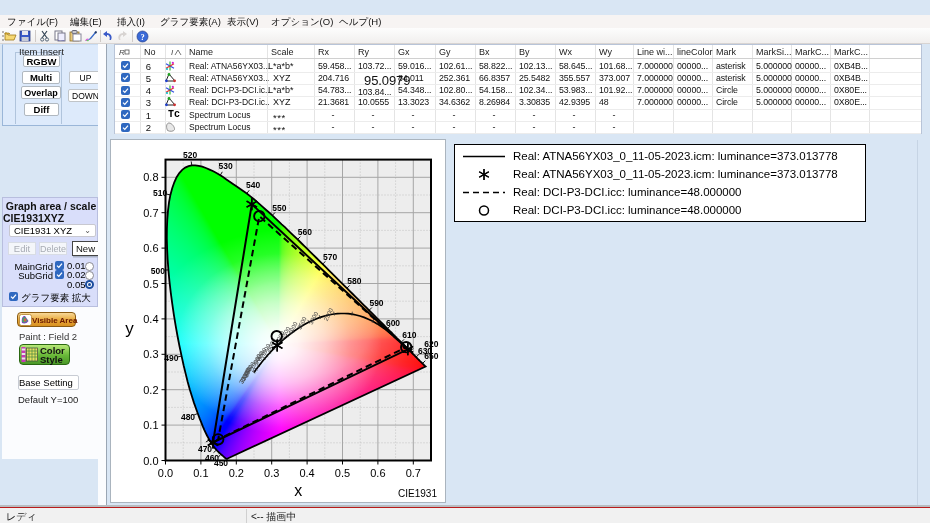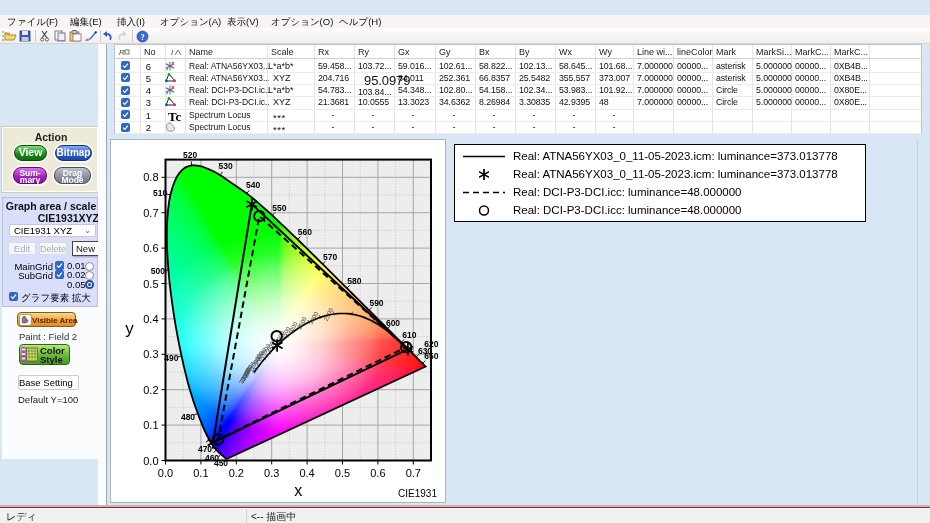--- a/index.html
+++ b/index.html
@@ -5,21 +5,21 @@
 html,body{width:930px;height:523px;overflow:hidden;font-family:"Liberation Sans",sans-serif;background:#d9e6f4}
 .abs{position:absolute}
 </style></head>
 <body>
 <div class="abs" style="left:0;top:0;width:930px;height:523px;background:#d9e6f4">
 
 <div class="abs" style="left:0;top:15px;width:930px;height:13px;background:#f7f4f3">
       <div class="abs" style="left:7px;top:1px;font-size:9.5px;color:#111;white-space:nowrap">ファイル(F)</div>
       <div class="abs" style="left:70px;top:1px;font-size:9.5px;color:#111;white-space:nowrap">編集(E)</div>
       <div class="abs" style="left:117px;top:1px;font-size:9.5px;color:#111;white-space:nowrap">挿入(I)</div>
-      <div class="abs" style="left:160px;top:1px;font-size:9.5px;color:#111;white-space:nowrap">オプション(A)</div>
+      <div class="abs" style="left:160px;top:1px;font-size:9.5px;color:#111;white-space:nowrap">グラフ要素(A)</div>
       <div class="abs" style="left:227px;top:1px;font-size:9.5px;color:#111;white-space:nowrap">表示(V)</div>
       <div class="abs" style="left:271px;top:1px;font-size:9.5px;color:#111;white-space:nowrap">オプション(O)</div>
       <div class="abs" style="left:339px;top:1px;font-size:9.5px;color:#111;white-space:nowrap">ヘルプ(H)</div>
     </div>
     <div class="abs" style="left:0;top:28px;width:930px;height:16px;background:linear-gradient(#fdfdfd,#f1efee);border-bottom:1px solid #d8d4d2">
       <div class="abs" style="left:2px;top:3px;width:1px;height:10px;border-left:2px dotted #b8b4b2"></div>
 <svg class="abs" style="left:4px;top:2px" width="13" height="12" viewBox="0 0 13 12">
  <path d="M1 3 L1 10 L10 10 L12 5 L4 5 L3 3 Z" fill="#f6d873" stroke="#a07818" stroke-width="0.8"></path>
  <path d="M1 3 L5 3 L6 4 L1 4 Z" fill="#f0c040" stroke="#a07818" stroke-width="0.6"></path>
 </svg>
@@ -56,36 +56,35 @@
 </svg>
 <svg class="abs" style="left:116px;top:2px" width="13" height="12" viewBox="0 0 13 12">
  <path d="M3 10 C1 6 4 3 7 3 L7 1 L11 4 L7 7 L7 5 C5 5 3.5 7 4.5 10 Z" fill="#d8d4d2"></path>
 </svg>
 <div class="abs" style="left:132px;top:2px;width:1px;height:12px;background:#cfcac7"></div>
 <svg class="abs" style="left:136px;top:2px" width="13" height="13" viewBox="0 0 13 13">
  <circle cx="6.5" cy="6.5" r="5.5" fill="#3a6ad8" stroke="#28408a" stroke-width="0.7"></circle>
  <text x="6.5" y="9.5" font-size="8.5" font-weight="bold" fill="#fff" text-anchor="middle" font-family="Liberation Serif">?</text>
 </svg>
 </div>
+<div class="abs" style="left:2px;top:44px;width:104px;height:82px;background:#ddeafb;border:1px solid #9ab6d8;border-top:1px solid #c8dcf2">
+ <div class="abs" style="left:12px;top:7px;width:47px;height:72px;border:1px solid #b0c4dc;border-bottom:none"></div>
+ <div class="abs" style="left:16px;top:1px;font-size:9.5px;color:#222;white-space:nowrap">Item Insert</div>
+ <div class="abs" style="left:20px;top:10px;width:37px;height:12px;background:#fff;border:1px solid #b0b8c0;border-radius:2px;font-size:9.5px;font-weight:bold;text-align:center;line-height:11px">RGBW</div>
+ <div class="abs" style="left:19px;top:26px;width:38px;height:13px;background:#fff;border:1px solid #b0b8c0;border-radius:2px;font-size:9.5px;font-weight:bold;text-align:center;line-height:12px">Multi</div>
+ <div class="abs" style="left:18px;top:41px;width:40px;height:13px;background:#fff;border:1px solid #b0b8c0;border-radius:2px;font-size:9px;font-weight:bold;text-align:center;line-height:12px">Overlap</div>
+ <div class="abs" style="left:21px;top:58px;width:35px;height:13px;background:#fff;border:1px solid #b0b8c0;border-radius:2px;font-size:9.5px;font-weight:bold;text-align:center;line-height:12px">Diff</div>
+ <div class="abs" style="left:66px;top:26px;width:33px;height:13px;background:#fff;border:1px solid #c0c4c8;border-radius:2px;font-size:8.5px;text-align:center;line-height:12px">UP</div>
+ <div class="abs" style="left:65px;top:44px;width:35px;height:13px;background:#fff;border:1px solid #c0c4c8;border-radius:2px;font-size:8.5px;text-align:center;line-height:12px">DOWN</div>
+</div>
 
-<div class="abs" style="left:2px;top:127px;width:96px;height:65px;background:#eeeada;border:1px solid #fff;outline:1px solid #d0ccb8">
- <div class="abs" style="left:0;top:3px;width:96px;text-align:center;font-size:10.5px;font-weight:bold;color:#222">Action</div>
- <div class="abs" style="left:11px;top:17px;width:33px;height:16px;background:linear-gradient(#7ce07c,#18871a 60%,#0f6f12);border:1.5px solid #0a4d0c;border-radius:8px;box-shadow:0 0 0 1.5px rgba(255,255,255,0.95);color:#fff;font-weight:bold;font-size:10.5px;text-align:center;line-height:13.5px">View</div>
- <div class="abs" style="left:52px;top:17px;width:37px;height:16px;background:linear-gradient(#86a8f0,#2758c8 60%,#1e46a8);border:1.5px solid #16326e;border-radius:8px;box-shadow:0 0 0 1.5px rgba(255,255,255,0.95);color:#fff;font-weight:bold;font-size:10px;text-align:center;line-height:14px">Bitmap</div>
- <div class="abs" style="left:10px;top:39px;width:34px;height:17px;background:linear-gradient(#d870e8,#a020b8 60%,#801898);border:1.5px solid #581070;border-radius:8px;box-shadow:0 0 0 1.5px rgba(255,255,255,0.95);color:#fff;font-weight:bold;font-size:8.5px;text-align:center;line-height:7.2px">
-        <div style="margin-top:1.5px">Sum-<br>mary</div>
-      </div>
- <div class="abs" style="left:51px;top:39px;width:37px;height:17px;background:linear-gradient(#c0c4d0,#888e9e 60%,#707684);border:1.5px solid #4a4e58;border-radius:8px;box-shadow:0 0 0 1.5px rgba(255,255,255,0.95);color:#fff;font-weight:bold;font-size:8.5px;text-align:center;line-height:7.2px">
-        <div style="margin-top:1.5px">Drag<br>Mode</div>
-      </div>
-</div>
 
 <div class="abs" style="left:2px;top:197px;width:96px;height:110px;background:#d9defa;border:1px solid #b8bede">
  <div class="abs" style="left:0;top:2px;width:96px;text-align:center;font-size:10.5px;font-weight:bold;color:#111;white-space:nowrap">Graph area / scale</div>
- <div class="abs" style="left:0;top:14px;width:96px;text-align:right;font-size:10.5px;font-weight:bold;color:#111">CIE1931XYZ</div>
+ <div class="abs" style="left:0;top:14px;width:96px;text-align:left;font-size:10.5px;font-weight:bold;color:#111">CIE1931XYZ</div>
  <div class="abs" style="left:6px;top:26px;width:87px;height:13px;background:#fff;border:1px solid #c8c8d0;border-radius:2px;font-size:9.5px;line-height:12px;padding-left:4px">CIE1931 XYZ<span style="position:absolute;right:4px;top:0px;font-size:8px;color:#555">⌄</span></div>
  <div class="abs" style="left:5px;top:44px;width:28px;height:13px;background:#f4f6fa;border:1px solid #d8dce4;font-size:9.5px;color:#a8acb4;text-align:center;line-height:12px">Edit</div>
  <div class="abs" style="left:36px;top:44px;width:28px;height:13px;background:#f4f6fa;border:1px solid #d8dce4;font-size:9px;color:#a8acb4;text-align:center;line-height:12px">Delete</div>
  <div class="abs" style="left:69px;top:43px;width:27px;height:15px;background:#fff;border:1px solid #444;font-size:9.5px;color:#111;text-align:center;line-height:13px;box-shadow:1px 1.5px 0 #a8b0c4">New</div>
 <div class="abs" style="left:0px;top:63px;width:50px;text-align:right;font-size:9.5px">MainGrid</div>
       <div class="abs" style="left:52px;top:62.5px;width:9px;height:9px;background:#2f68c0;border-radius:2px"></div>
       <svg class="abs" style="left:52px;top:62.5px" width="9" height="9" viewBox="0 0 9 9">
         <path d="M2 4.6 L3.8 6.4 L7 2.6" stroke="#fff" stroke-width="1.3" fill="none"></path>
       </svg>
       <div class="abs" style="left:0px;top:72px;width:50px;text-align:right;font-size:9.5px">SubGrid</div>
@@ -290,21 +289,21 @@
       <div class="abs" style="left:601px;top:52.400000000000006px;font-size:8.8px;color:#111;white-space:nowrap;letter-spacing:-0.1px">Circle</div>
       <div class="abs" style="left:641px;top:52.400000000000006px;font-size:8.8px;color:#111;white-space:nowrap;letter-spacing:-0.1px">5.000000</div>
       <div class="abs" style="left:680px;top:52.400000000000006px;font-size:8.8px;color:#111;white-space:nowrap;letter-spacing:-0.1px">00000...</div>
       <div class="abs" style="left:719px;top:52.400000000000006px;font-size:8.8px;color:#111;white-space:nowrap;letter-spacing:-0.1px">0X80E...</div>
       <div class="abs" style="left:6px;top:65.2px;width:9px;height:9px;background:#2f68c0;border-radius:2px"></div>
       <svg class="abs" style="left:6px;top:65.2px" width="9" height="9" viewBox="0 0 9 9">
         <path d="M2 4.6 L3.8 6.4 L7 2.6" stroke="#fff" stroke-width="1.2" fill="none"></path>
       </svg>
       <div class="abs" style="left:0;top:76.0px;width:806px;height:1px;background:#ececec"></div>
       <div class="abs" style="left:25px;top:64.7px;width:11px;text-align:right;font-size:9.5px;color:#111">1</div>
-      <div class="abs" style="left:53px;top:63.7px;font-size:13px;font-weight:bold;font-family:Liberation Serif, serif">Tc</div>
+      <div class="abs" style="left:53px;top:63.7px;font-size:10px;font-weight:bold;font-family:Liberation Mono, monospace">Tc</div>
       <div class="abs" style="left:74px;top:64.7px;font-size:8.5px;color:#111;white-space:nowrap;overflow:hidden;width:80px">Spectrum Locus</div>
       <div class="abs" style="left:158px;top:66.7px;font-size:9.5px;letter-spacing:0.5px;color:#111">***</div>
       <div class="abs" style="left:199px;top:64.7px;width:38px;text-align:center;font-size:9px;color:#111">-</div>
       <div class="abs" style="left:239px;top:64.7px;width:38px;text-align:center;font-size:9px;color:#111">-</div>
       <div class="abs" style="left:279px;top:64.7px;width:38px;text-align:center;font-size:9px;color:#111">-</div>
       <div class="abs" style="left:320px;top:64.7px;width:38px;text-align:center;font-size:9px;color:#111">-</div>
       <div class="abs" style="left:360px;top:64.7px;width:38px;text-align:center;font-size:9px;color:#111">-</div>
       <div class="abs" style="left:400px;top:64.7px;width:38px;text-align:center;font-size:9px;color:#111">-</div>
       <div class="abs" style="left:440px;top:64.7px;width:38px;text-align:center;font-size:9px;color:#111">-</div>
       <div class="abs" style="left:480px;top:64.7px;width:38px;text-align:center;font-size:9px;color:#111">-</div>

